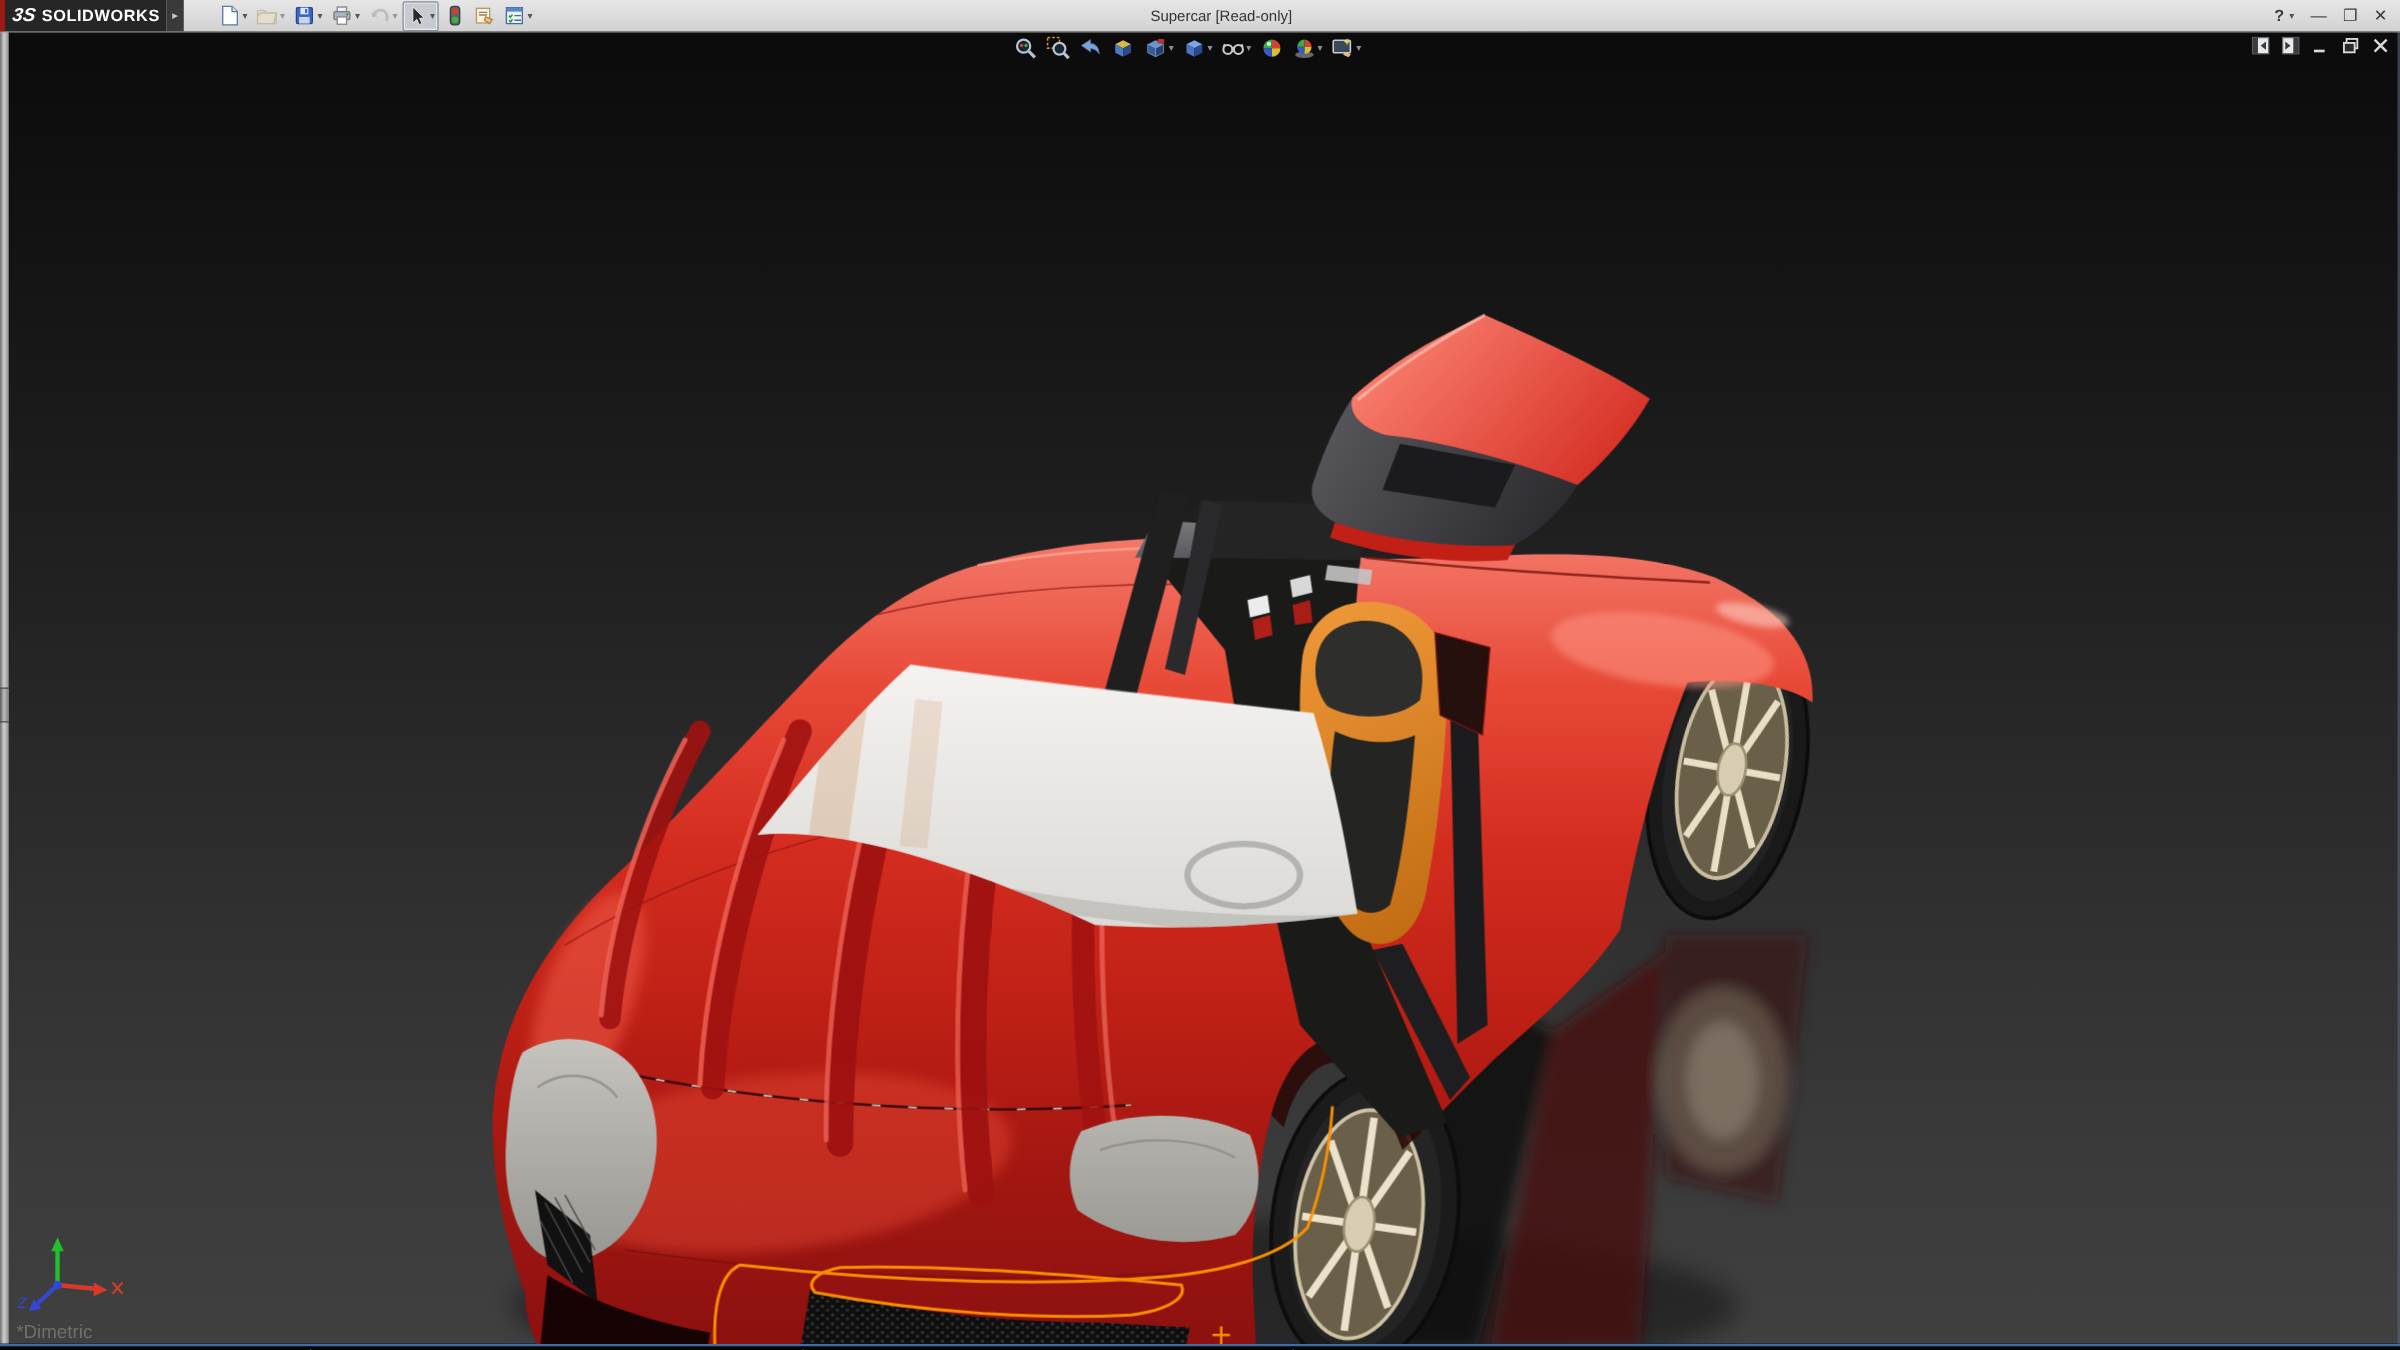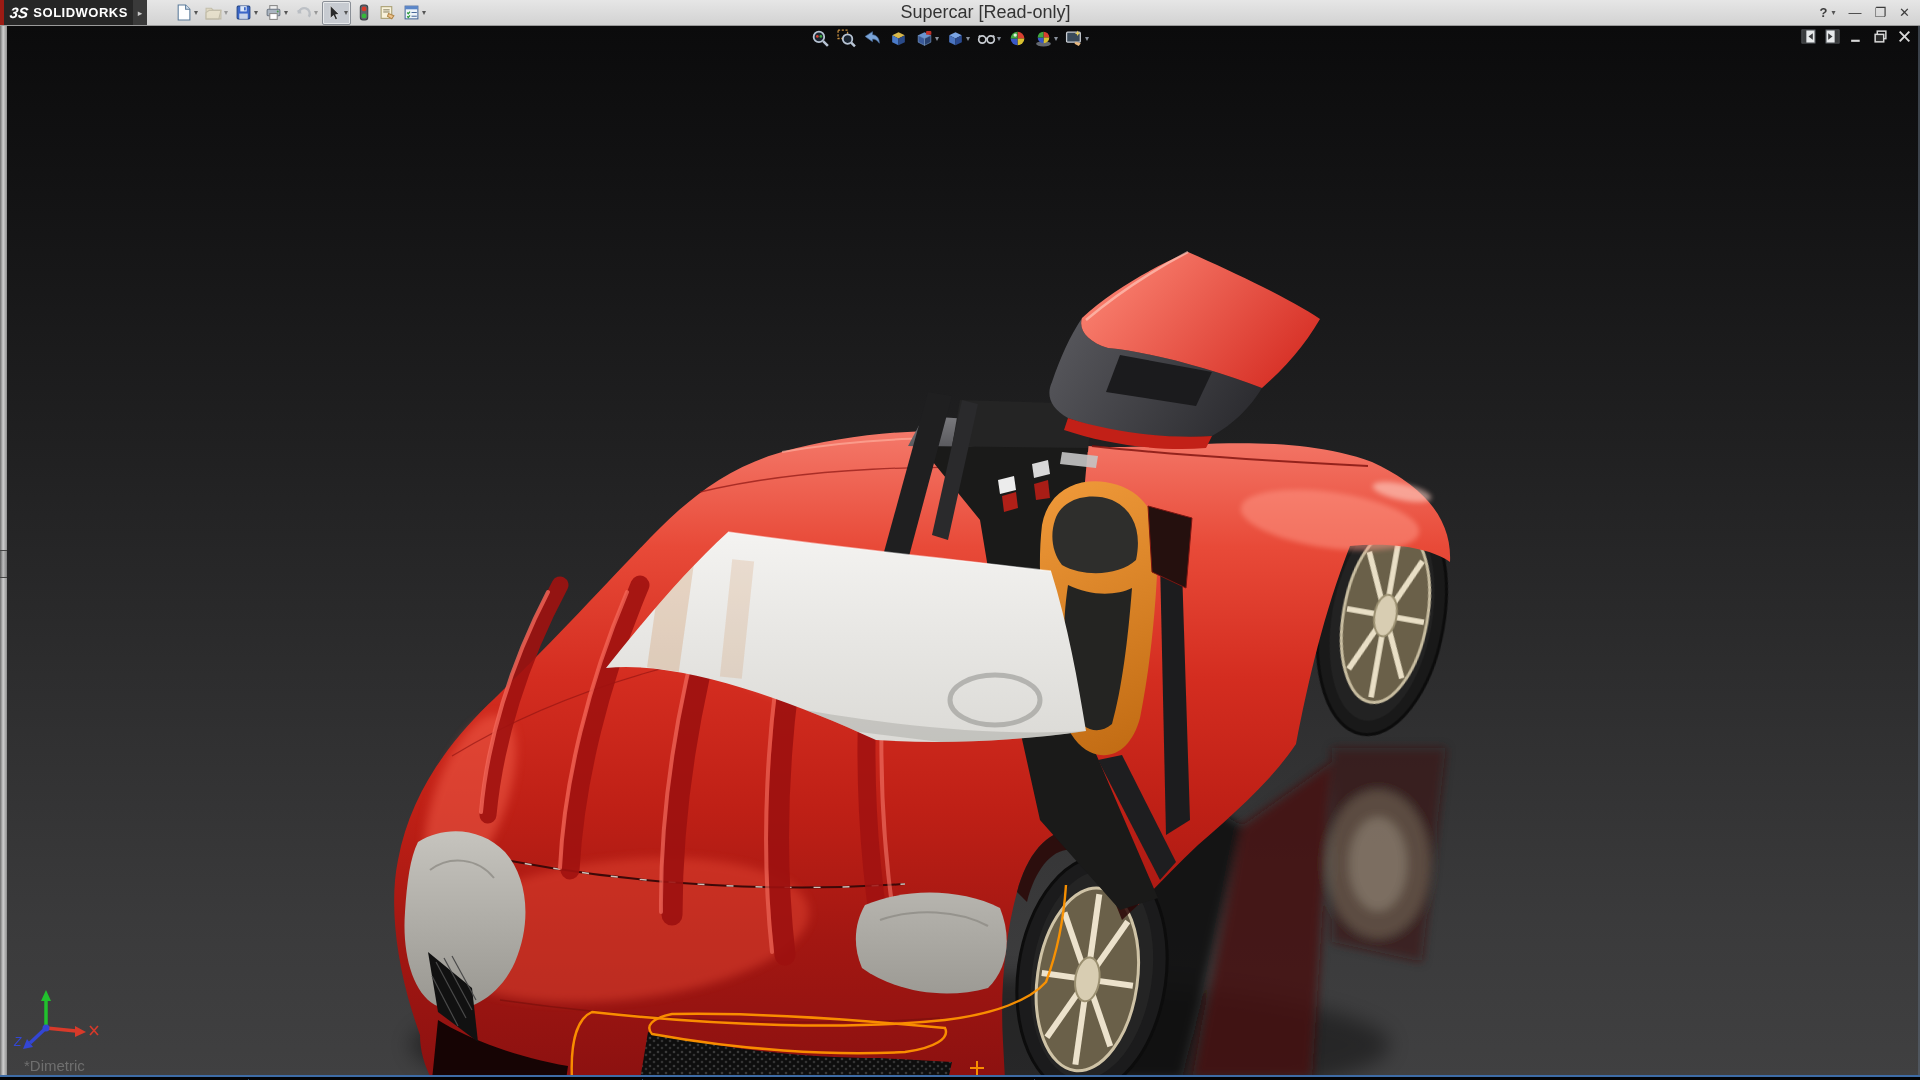--- a/index.html
+++ b/index.html
@@ -15,21 +15,21 @@
   .logo .glyph{font-style:italic;font-weight:bold;font-size:15px;margin-left:10px;transform:skewX(-8deg);}
   .logo .brand{font-size:13px;font-weight:bold;letter-spacing:.5px;margin-left:5px;}
   .menu-expand{position:absolute;left:133px;top:0;width:14px;height:25px;background:#3a3a3a;
     color:#c9c9c9;font-size:9px;display:flex;align-items:center;justify-content:center;cursor:pointer;}
   .toolbar{position:absolute;left:172px;top:0;height:25px;display:flex;align-items:center;gap:1px;}
   .tb-item{display:flex;align-items:center;height:22px;padding:0 2px;border:1px solid transparent;border-radius:2px;}
   .tb-item.active{background:#c7cbd1;border:1px solid #8a8f96;box-shadow:inset 0 0 0 1px #e8eaec;}
   .tb-item .dd{font-size:8px;color:#555;margin-left:2px;}
   .tb-item.disabled{opacity:.5;}
   .win-title{position:absolute;left:50%;top:0;transform:translateX(-35%);height:25px;
-    display:flex;align-items:center;font-size:18px;color:#333;}
+    display:flex;align-items:center;font-size:12px;color:#333;}
   .win-controls{position:absolute;right:10px;top:0;height:25px;display:flex;align-items:center;gap:13px;
     color:#3c3c3c;font-size:13px;}
   .win-controls span{cursor:pointer;}
   .help-dd{font-size:8px;color:#555;margin-left:-9px;}
 
   
   .viewport{position:absolute;left:0;top:25px;width:1920px;height:1050px;z-index:10;}
   .scene-svg{position:absolute;left:0;top:0;width:1920px;height:1050px;display:block;}
 
   
@@ -40,21 +40,21 @@
   
   .doc-controls{position:absolute;right:8px;top:4px;display:flex;align-items:center;gap:9px;z-index:12;}
   .doc-controls svg{cursor:pointer;}
 
   
   .splitter{position:absolute;left:0;top:0;width:7px;height:1050px;
     background:linear-gradient(90deg,#6f6f6f,#cfcfcf 45%,#8f8f8f);z-index:11;cursor:ew-resize;}
   .splitter .handle{position:absolute;left:0px;top:525px;width:7px;height:26px;
     background:linear-gradient(90deg,#5a5a5a,#bdbdbd 45%,#7d7d7d);border-top:1px solid #444;border-bottom:1px solid #444;}
 
-  .orientation-label{position:absolute;left:24px;bottom:1px;font-size:15px;color:#6f6f6f;z-index:12;}
+  .orientation-label{position:absolute;left:13px;bottom:1px;font-size:15px;color:#6f6f6f;z-index:12;}
 
   .right-edge{position:absolute;right:0;top:0;width:2px;height:1050px;background:#5a6673;opacity:.6;z-index:11;}
 
   
   .taskbar{position:absolute;left:0;top:1075px;width:1920px;height:5px;background:#020305;
     border-top:2px solid #3e6ca6;box-sizing:border-box;z-index:30;}
   .taskbar .seg{position:absolute;top:2px;width:1px;height:3px;background:#29476e;}
 </style>
 </head>
 <body>

